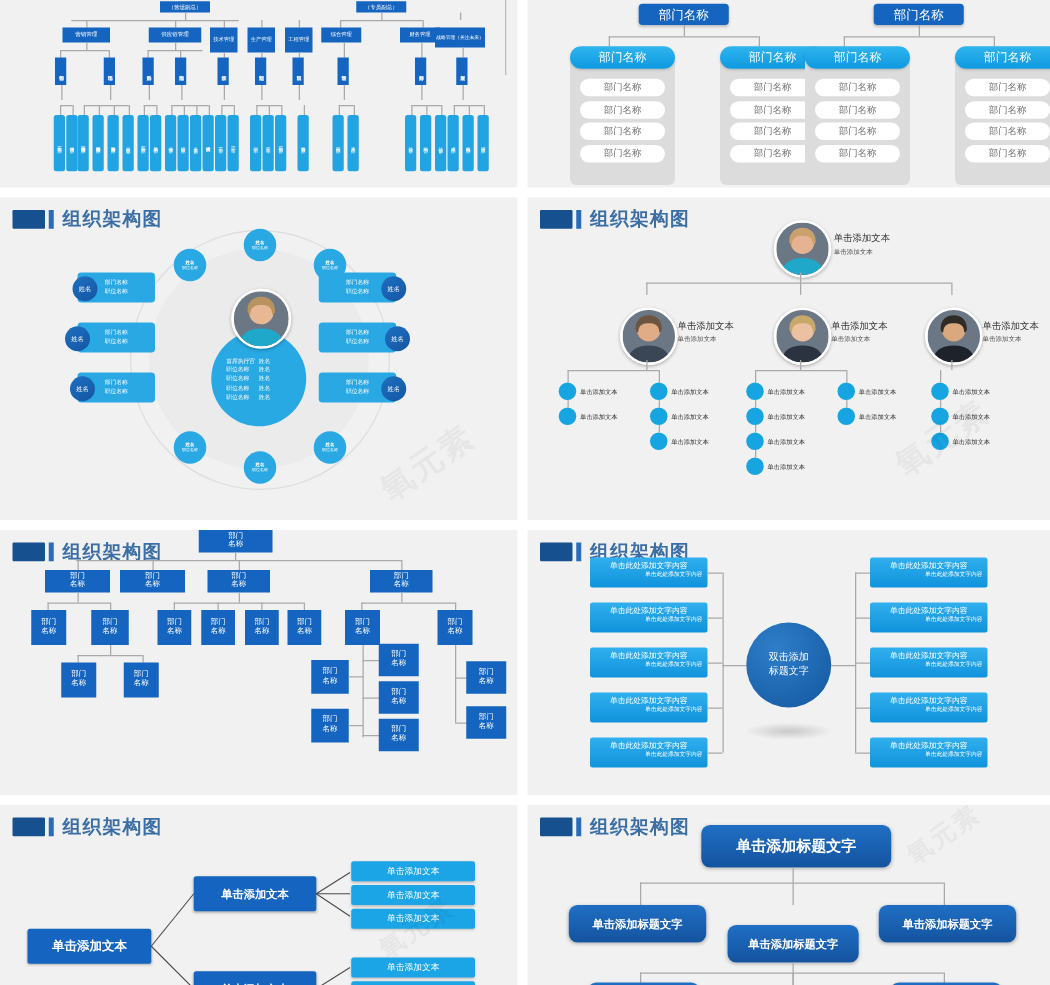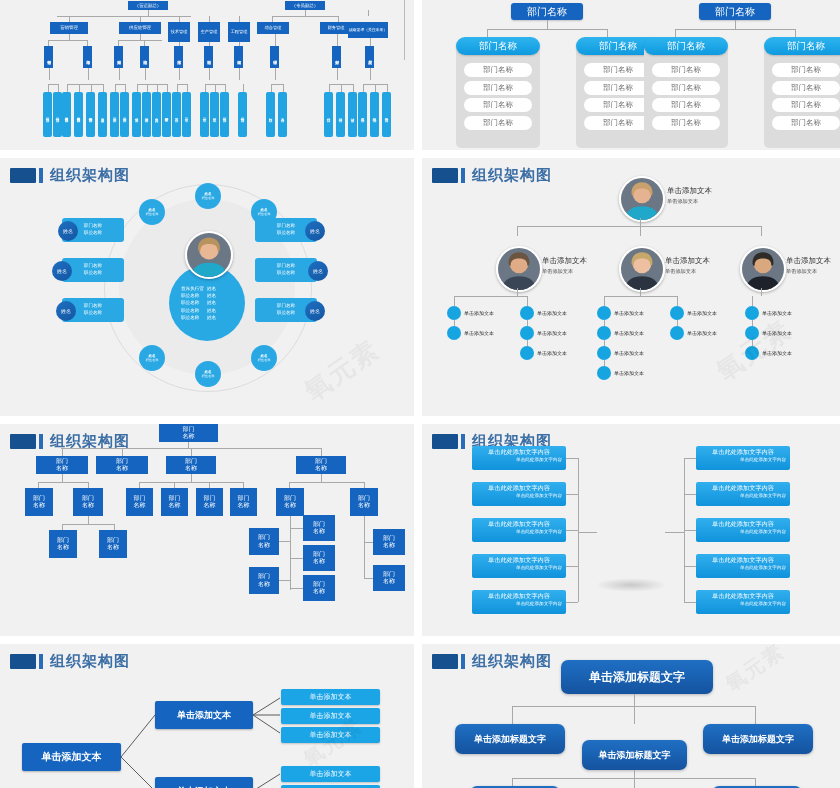--- a/index.html
+++ b/index.html
@@ -665,20 +665,24 @@
   </div>
 
   <div class="panel p-br">
     <div class="sec-head">
       <div class="sec-sq"></div>
       <div class="sec-bar"></div>
       <div class="sec-txt">组织架构图</div>
     </div>
     <div id="br-root" style="position:absolute;left:0;top:0;width:418px;height:212px;">
         <div class="shadow" style="left:173px;top:154px;width:72px;height:14px;"></div>
+        <div class="mm-ctr" style="left:175px;top:74px;width:68px;height:68px;">
+          <div>双击添加</div>
+          <div>标题文字</div>
+        </div>
         <div class="mm" style="left:50px;top:22px;width:94px;height:24px;">
           <div class="l1">单击此处添加文字内容</div>
           <div class="l2">单击此处添加文字内容</div>
         </div>
         <div class="ln lnh" style="left:144px;top:34px;width:12px;"></div>
         <div class="mm" style="left:50px;top:58px;width:94px;height:24px;">
           <div class="l1">单击此处添加文字内容</div>
           <div class="l2">单击此处添加文字内容</div>
         </div>
         <div class="ln lnh" style="left:144px;top:70px;width:12px;"></div>

